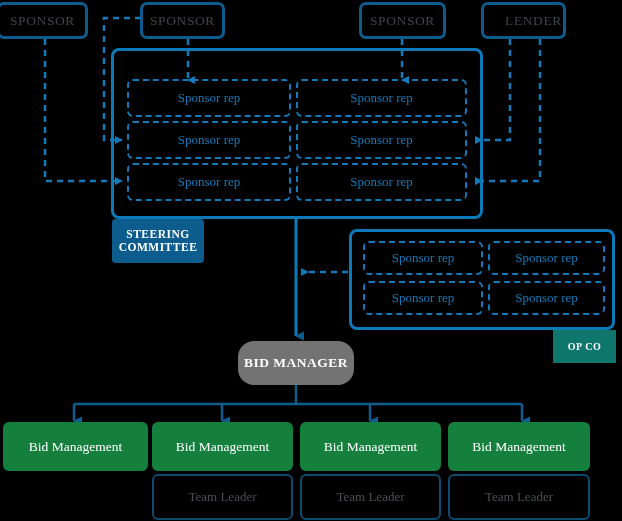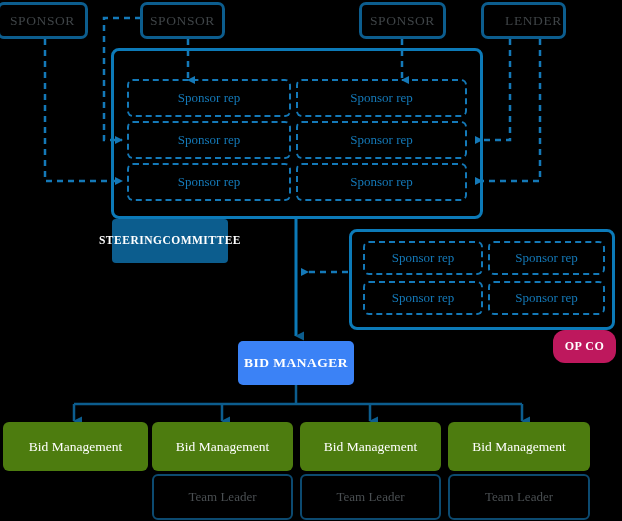--- a/index.html
+++ b/index.html
@@ -57,39 +57,39 @@
   
   .tag {
     background: #0c5d8e;
     color: #ffffff;
     font-size: 11.5px;
     font-weight: bold;
     letter-spacing: 0.5px;
     border-radius: 4px;
   }
   .tag-sm {
-    background: #be185d;
-    color: #ffffff;
-    font-size: 12px;
+    background: #0f766e;
+    color: #ffffff;
+    font-size: 10px;
     font-weight: bold;
     letter-spacing: 0.5px;
-    border-radius: 12px;
+    border-radius: 0;
   }
   
   .bidmgr {
-    background: #3b82f6;
+    background: #737373;
     color: #ffffff;
     font-size: 13.5px;
     font-weight: bold;
     letter-spacing: 0.5px;
-    border-radius: 5px;
+    border-radius: 16px;
   }
   
   .bidmgmt {
-    background: #4d7c0f;
+    background: #15803d;
     color: #ffffff;
     font-size: 13.5px;
     border-radius: 6px;
   }
   
   .teamlead {
     border: 2.5px solid #0c4a70;
     border-radius: 6px;
     color: #4a4f52;
     font-size: 13px;
@@ -171,21 +171,21 @@
   <div class="node rep" style="left:296px; top:121px; width:171px; height:38px;">
     <span>Sponsor rep</span>
   </div>
   <div class="node rep" style="left:127px; top:163px; width:164px; height:38px;">
     <span>Sponsor rep</span>
   </div>
   <div class="node rep" style="left:296px; top:163px; width:171px; height:38px;">
     <span>Sponsor rep</span>
   </div>
 
-  <div class="node tag" style="left:112px; top:219px; width:116px; height:44px; flex-direction:row;">
+  <div class="node tag" style="left:112px; top:219px; width:92px; height:44px; flex-direction:column;">
     <span>STEERING</span>
     <span>COMMITTEE</span>
   </div>
 
   <div class="node frame" style="left:349px; top:229px; width:266px; height:101px;"></div>
 
   <div class="node rep" style="left:363px; top:241px; width:120px; height:34px;">
     <span>Sponsor rep</span>
   </div>
   <div class="node rep" style="left:488px; top:241px; width:117px; height:34px;">

